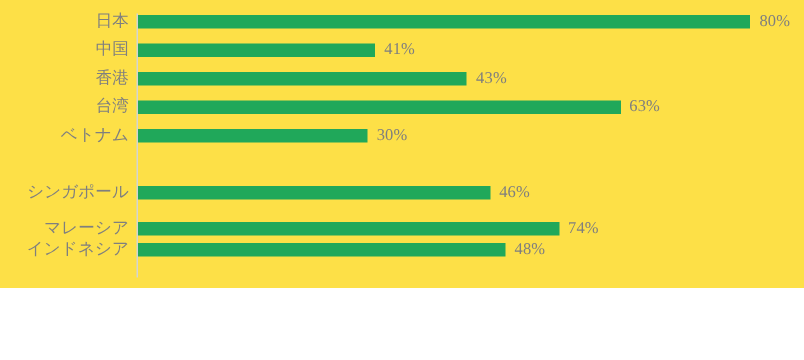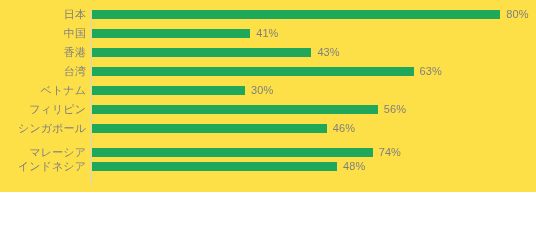--- a/index.html
+++ b/index.html
@@ -54,20 +54,21 @@
     white-space: nowrap;
     letter-spacing: 0.1px;
   }
   .bar-wrap {
     position: absolute;
     left: 92px;
     top: 5px;
     height: 9px;
     display: flex;
     align-items: center;
+    font-family: Liberation Serif, serif;
   }
   .bar {
     height: 9px;
     background: #20a85a;
     display: block;
   }
   .value-label {
     font-size: 11px;
     color: #7f7f7f;
     line-height: 11px;
@@ -116,27 +117,20 @@
     </div>
 
     <div class="bar-row" style="top:81px">
       <span class="cat-label" style="color: rgb(127, 127, 127);">ベトナム</span>
       <span class="bar-wrap">
         <span class="bar" style="width: 153.1px; background: rgb(32, 168, 90);"></span>
         <span class="value-label" style="color: rgb(127, 127, 127);">30%</span>
       </span>
     </div>
 
-    <div class="bar-row" style="top:100px">
-      <span class="cat-label" style="color: rgb(127, 127, 127);">フィリピン</span>
-      <span class="bar-wrap">
-        <span class="bar" style="width: 285.8px; background: rgb(32, 168, 90);"></span>
-        <span class="value-label" style="color: rgb(127, 127, 127);">56%</span>
-      </span>
-    </div>
 
     <div class="bar-row" style="top:119px">
       <span class="cat-label" style="color: rgb(127, 127, 127);">シンガポール</span>
       <span class="bar-wrap">
         <span class="bar" style="width: 234.8px; background: rgb(32, 168, 90);"></span>
         <span class="value-label" style="color: rgb(127, 127, 127);">46%</span>
       </span>
     </div>
 
     <div class="bar-row" style="top:143px">

